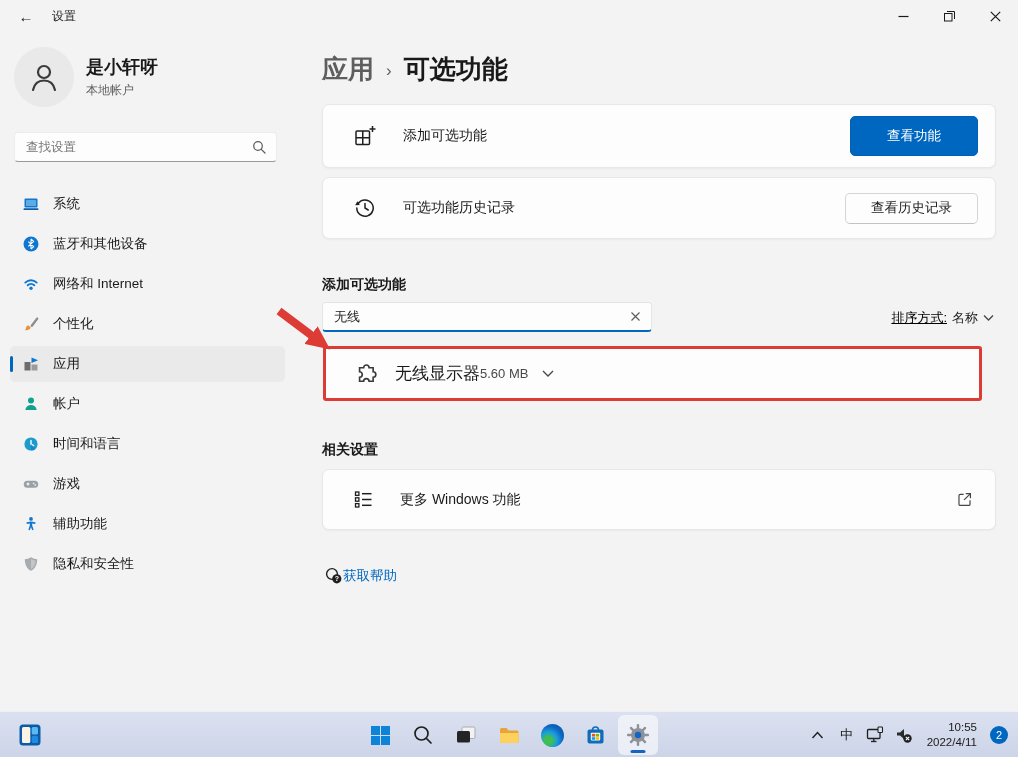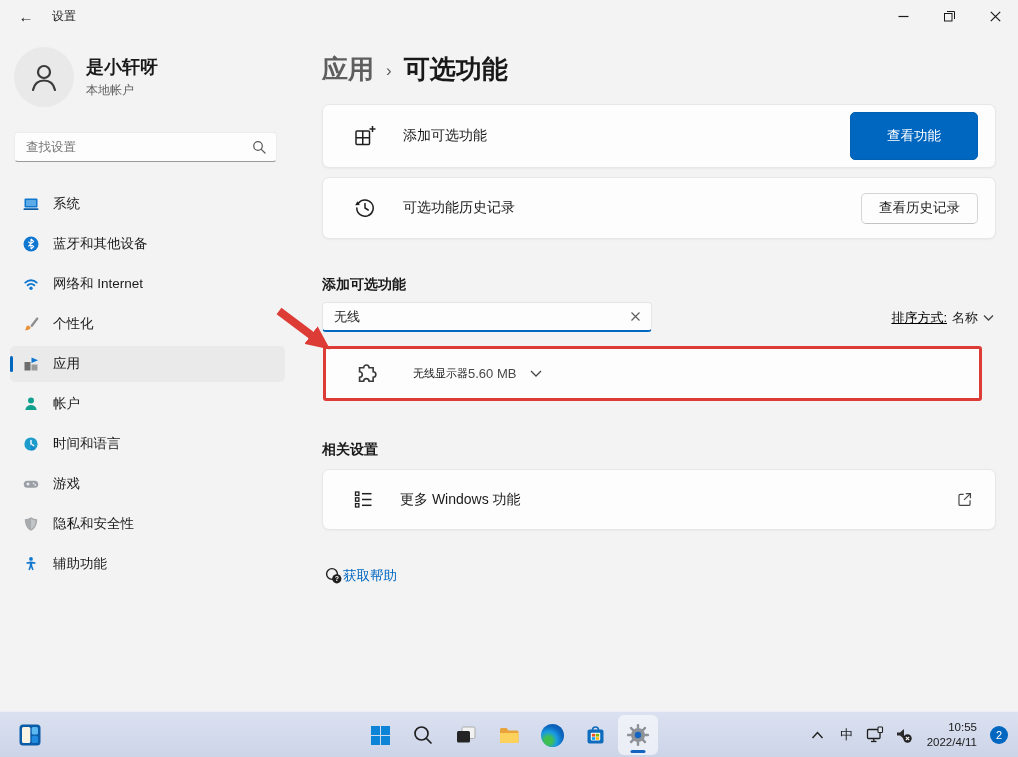--- a/index.html
+++ b/index.html
@@ -33,37 +33,37 @@
   .crumb-parent { color:#5e5e5e; font-weight:600; }
   .crumb-sep { color:#5e5e5e; font-size:17px; margin:3px 12px 0; }
   .crumb-current { color:#191919; font-weight:600; }
 
   .card { position:absolute; left:322px; width:674px; background:#fdfdfd; border:1px solid #e7e7e7; border-radius:7px; display:flex; align-items:center; box-shadow:0 1px 2px rgba(0,0,0,.04); }
   .card .cicon { margin-left:30px; display:grid; place-items:center; }
   .card .clabel { margin-left:26px; font-size:14px; }
   .card .spacer { flex:1; }
   .card-add { top:104px; height:64px; }
   .card-history { top:177px; height:62px; }
-  .btn-primary { margin-right:17px; width:128px; height:48px; background:#0067c0; border:1px solid #0060b3; border-radius:5px; color:#fff; font-size:13.5px; font-family:inherit; }
-  .btn-secondary { margin-right:17px; height:31px; padding:0 17px; background:#fdfdfd; border:1px solid #d5d5d5; border-bottom-color:#c3c3c3; border-radius:5px; color:#1a1a1a; font-size:13.5px; font-family:inherit; }
+  .btn-primary { margin-right:17px; width:128px; height:40px; background:#0067c0; border:1px solid #0060b3; border-radius:5px; color:#fff; font-size:13.5px; font-family:inherit; }
+  .btn-secondary { margin-right:17px; height:31px; padding:0 25px; background:#fdfdfd; border:1px solid #d5d5d5; border-bottom-color:#c3c3c3; border-radius:5px; color:#1a1a1a; font-size:13.5px; font-family:inherit; }
 
   .sec-header { position:absolute; left:322px; font-size:14px; font-weight:bold; }
   .h-installed { top:276px; }
   .h-related { top:441px; }
 
   .filter-box { position:absolute; top:302px; left:322px; width:330px; height:30px; background:#fdfdfd; border:1px solid #e5e5e5; border-bottom:2px solid #0067c0; border-radius:4px; display:flex; align-items:center; }
   .filter-box input { flex:1; border:none; outline:none; background:transparent; font-size:13px; padding:0 4px 0 11px; color:#1a1a1a; font-family:inherit; }
   .clear-x { width:20px; height:20px; margin-right:6px; display:grid; place-items:center; border-radius:3px; }
   .sort-ctl { position:absolute; top:309px; right:24px; display:flex; align-items:center; gap:5px; font-size:13px; }
   .sort-prefix { color:#000000;text-decoration:underline; }
   .sort-value { color:#1a1a1a; }
 
   .feature-card { position:absolute; top:346px; left:323px; width:659px; height:55px; background:#fdfdfd; border:3px solid #dd3b35; border-radius:3px; display:flex; align-items:center; }
   .feature-card .cicon { margin-left:27px; }
-  .feature-card .clabel { margin-left:36px; font-size:11px; }
+  .feature-card .clabel { margin-left:18px; font-size:17px; }
   .feature-size { font-size:13px; color:#494949; margin-right:14px; }
   .feature-chev { margin-right:16px; display:grid; place-items:center; }
 
   .card-related { top:469px; height:61px; }
   .ext-icon { margin-right:22px; display:grid; place-items:center; }
 
   .help-row { position:absolute; top:566px; left:324px; display:flex; align-items:center; }
   .help-link { font-size:13.5px; color:#0067c0; }
 
   .annot-arrow { position:absolute; left:272px; top:304px; pointer-events:none; }
@@ -211,35 +211,35 @@
             <rect x="3.4" y="7.4" width="3.2" height="1.2" rx="0.4" fill="#fff"></rect>
             <rect x="4.4" y="6.4" width="1.2" height="3.2" rx="0.4" fill="#fff"></rect>
             <circle cx="10.6" cy="7.3" r="0.9" fill="#e8eaed"></circle>
             <circle cx="12.3" cy="8.9" r="0.9" fill="#e8eaed"></circle>
           </svg>
       </span>
       <span>游戏</span>
     </div>
     <div class="nav-item">
       <span class="nico">
-        <svg width="16" height="16" viewBox="0 0 16 16">
-            <path d="M8 1.3c2 1.2 4.1 1.9 6.2 1.9 0 5.3-2.1 9.6-6.2 11.5C3.9 12.8 1.8 8.5 1.8 3.2 3.9 3.2 6 2.5 8 1.3z" fill="#a8abae"></path>
-            <path d="M8 3c1.5.9 3.1 1.4 4.6 1.5-.2 4-1.8 7.2-4.6 8.7z" fill="#c3c6c9"></path>
-          </svg>
-      </span>
-      <span>隐私和安全性</span>
-    </div>
-    <div class="nav-item">
-      <span class="nico">
         <svg width="16" height="16" viewBox="0 0 16 16" fill="#0f77d0">
             <circle cx="8" cy="2.9" r="1.9"></circle>
             <path d="M8 5.6c-2.2 0-4 .8-4.6 1l.4 1.3 3-0.5v2.1l-1.4 4.3 1.4.5L8 10.9l1.2 3.4 1.4-.5-1.4-4.3V7.4l3 .5.4-1.3C12 6.4 10.2 5.6 8 5.6z"></path>
           </svg>
       </span>
       <span>辅助功能</span>
+    </div>
+    <div class="nav-item">
+      <span class="nico">
+        <svg width="16" height="16" viewBox="0 0 16 16">
+            <path d="M8 1.3c2 1.2 4.1 1.9 6.2 1.9 0 5.3-2.1 9.6-6.2 11.5C3.9 12.8 1.8 8.5 1.8 3.2 3.9 3.2 6 2.5 8 1.3z" fill="#a8abae"></path>
+            <path d="M8 3c1.5.9 3.1 1.4 4.6 1.5-.2 4-1.8 7.2-4.6 8.7z" fill="#c3c6c9"></path>
+          </svg>
+      </span>
+      <span>隐私和安全性</span>
     </div>
   </div>
 
   <div class="breadcrumb">
     <span class="crumb-parent">应用</span>
     <span class="crumb-sep">›</span>
     <span class="crumb-current">可选功能</span>
   </div>
 
   <div class="card card-add">

